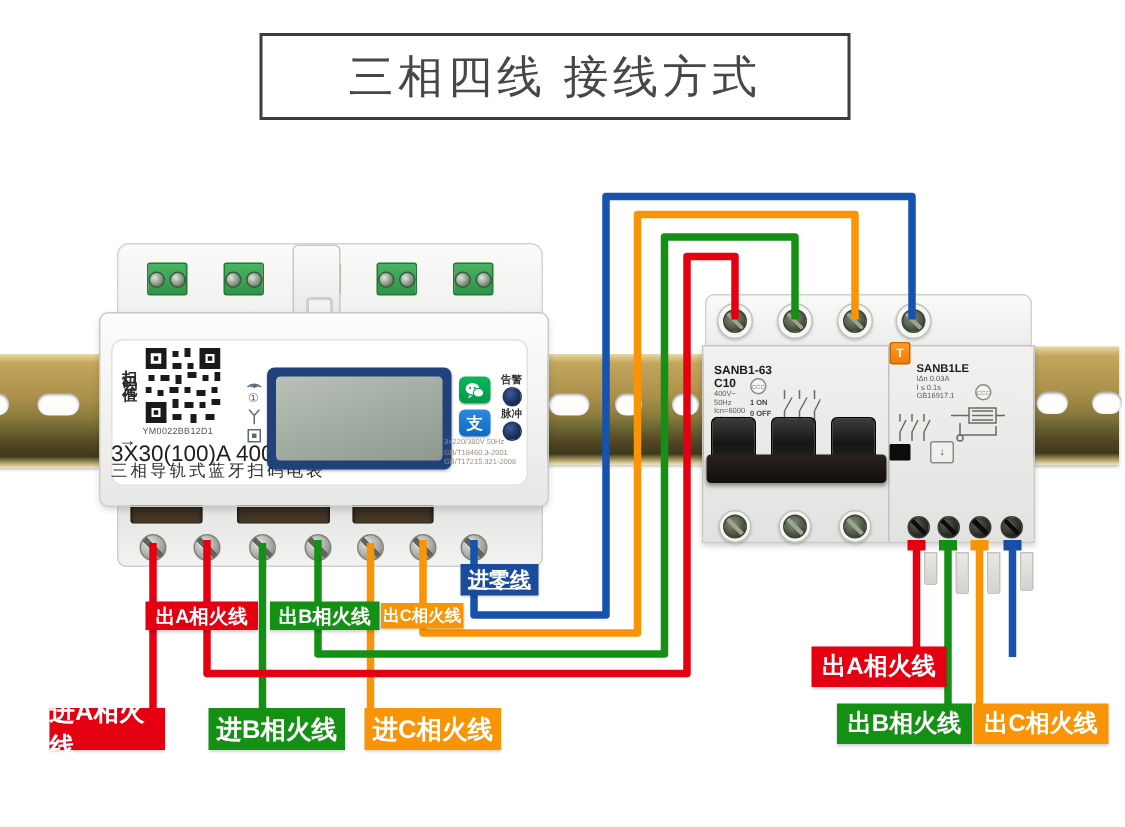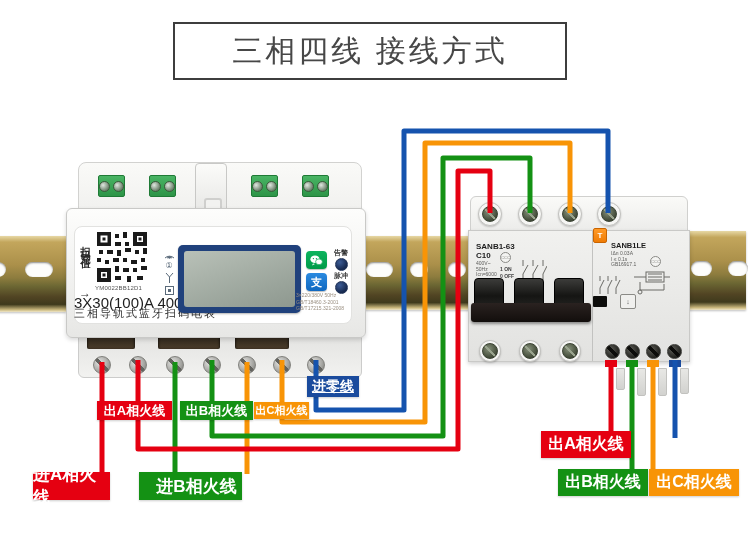--- a/index.html
+++ b/index.html
@@ -377,18 +377,19 @@
       <path d="M653 360 V474" stroke="#f89406"></path>
       <path d="M675 360 V438" stroke="#1553ae"></path>
     </g>
   </svg>
 
   <div class="lbl bg-blue" style="left:307px;top:376px;width:52px;height:21px;font-size:14px;">进零线</div>
   <div class="lbl bg-red" style="left:97px;top:401px;width:75px;height:19px;font-size:13px;">出A相火线</div>
   <div class="lbl bg-green" style="left:180px;top:401px;width:73px;height:19px;font-size:13px;">出B相火线</div>
   <div class="lbl bg-orange" style="left:254px;top:402px;width:55px;height:17px;font-size:11px;">出C相火线</div>
   <div class="lbl bg-red" style="left:33px;top:472px;width:77px;height:28px;font-size:17px;">进A相火线</div>
-  <div class="lbl bg-green" style="left:139px;top:472px;width:91px;height:28px;font-size:17px;padding-left:12px;">进B相火线</div>
+  <div class="lbl bg-green" style="left:139px;top:472px;width:91px;height:28px;font-size:17px;">进B相火线</div>
+  <div class="lbl bg-orange" style="left:243px;top:472px;width:91px;height:28px;font-size:17px;">进C相火线</div>
   <div class="lbl bg-red" style="left:541px;top:431px;width:90px;height:27px;font-size:16px;">出A相火线</div>
   <div class="lbl bg-green" style="left:558px;top:469px;width:90px;height:27px;font-size:16px;">出B相火线</div>
   <div class="lbl bg-orange" style="left:649px;top:469px;width:90px;height:27px;font-size:16px;">出C相火线</div>
 
 </div>
 
 </body></html>

